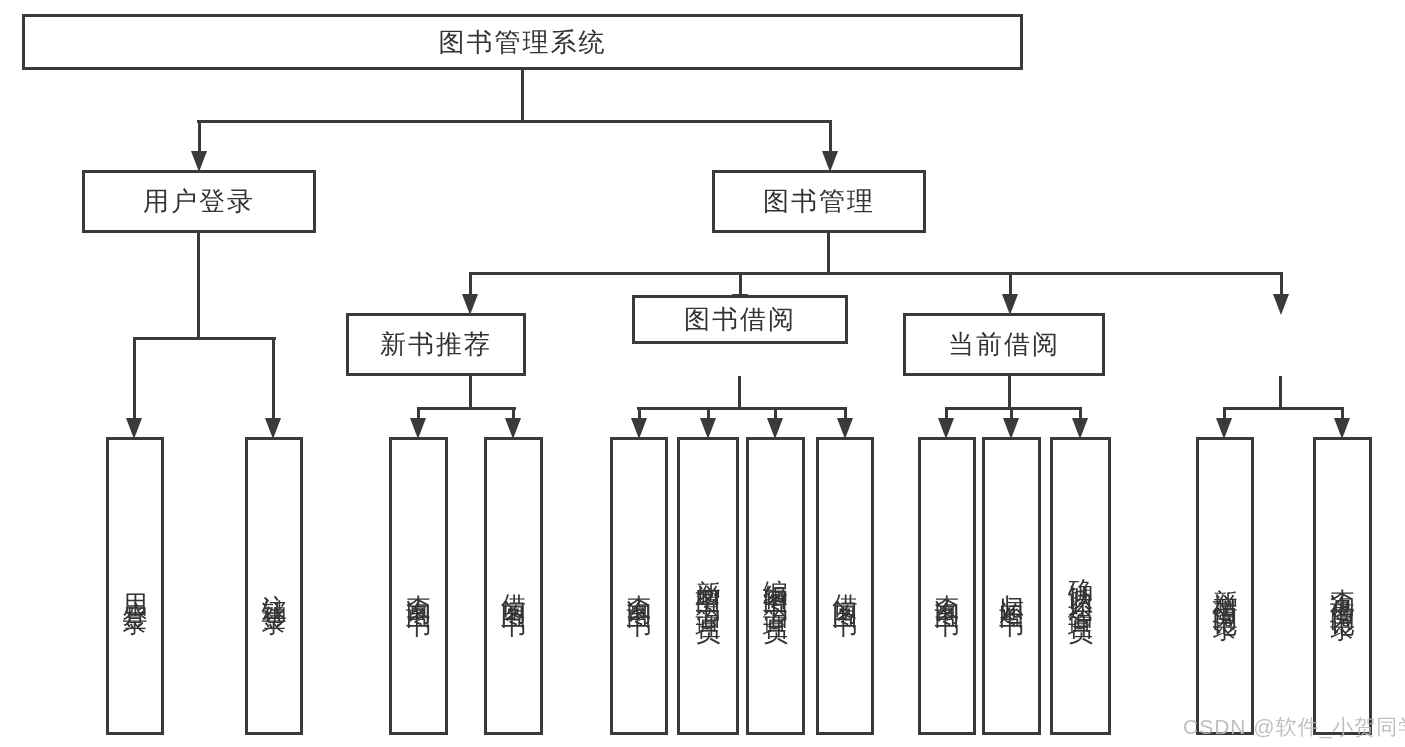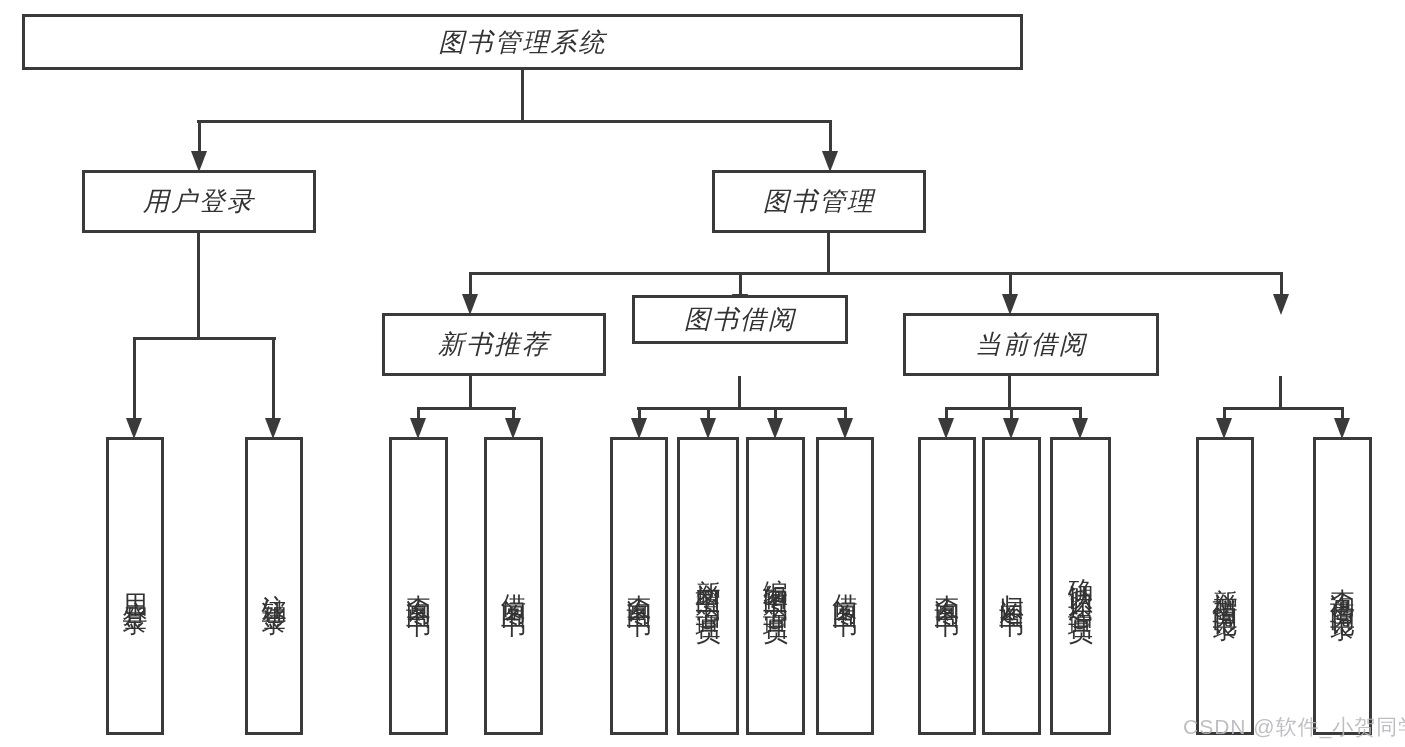--- a/index.html
+++ b/index.html
@@ -23,21 +23,20 @@
     border:3px solid var(--line);
     background:#fff;
     display:flex;
     align-items:center;
     justify-content:center;
   }
   .h-label{
     font-size:26px;
     letter-spacing:2px;
     white-space:nowrap;
-    font-style:italic;
   }
   .v-box .v-label{
     writing-mode:vertical-rl;
     text-orientation:mixed;
     font-size:25px;
     letter-spacing:6px;
     line-height:1;
   }
   .vline,.hline{
     position:absolute;
@@ -101,27 +100,27 @@
   <div class="arr" style="left:126px;top:337px;height:102px"></div>
   <div class="arr" style="left:265px;top:337px;height:102px"></div>
 
   <div class="vline" style="left:827px;top:233px;width:3px;height:42px"></div>
   <div class="hline" style="left:469px;top:272px;width:814px;height:3px"></div>
   <div class="arr" style="left:462px;top:272px;height:43px"></div>
   <div class="arr" style="left:732px;top:272px;height:43px"></div>
   <div class="arr" style="left:1002px;top:272px;height:43px"></div>
   <div class="arr" style="left:1273px;top:272px;height:43px"></div>
 
-  <div class="box" style="left:382px;top:313px;width:224px;height:63px">
+  <div class="box" style="left:346px;top:313px;width:180px;height:63px">
     <span class="h-label">新书推荐</span>
   </div>
   <div class="box" style="left:632px;top:295px;width:216px;height:49px">
     <span class="h-label">图书借阅</span>
   </div>
-  <div class="box" style="left:903px;top:313px;width:256px;height:63px">
+  <div class="box" style="left:903px;top:313px;width:202px;height:63px">
     <span class="h-label">当前借阅</span>
   </div>
 
   <div class="vline" style="left:469px;top:376px;width:3px;height:34px"></div>
   <div class="hline" style="left:417px;top:407px;width:99px;height:3px"></div>
   <div class="arr" style="left:410px;top:407px;height:32px"></div>
   <div class="arr" style="left:505px;top:407px;height:32px"></div>
 
   <div class="vline" style="left:738px;top:376px;width:3px;height:34px"></div>
   <div class="hline" style="left:637px;top:407px;width:210px;height:3px"></div>

